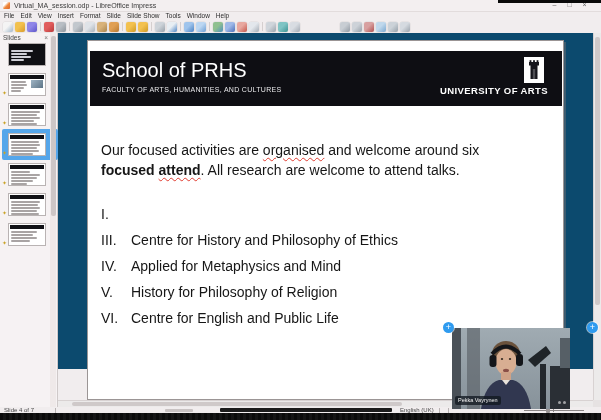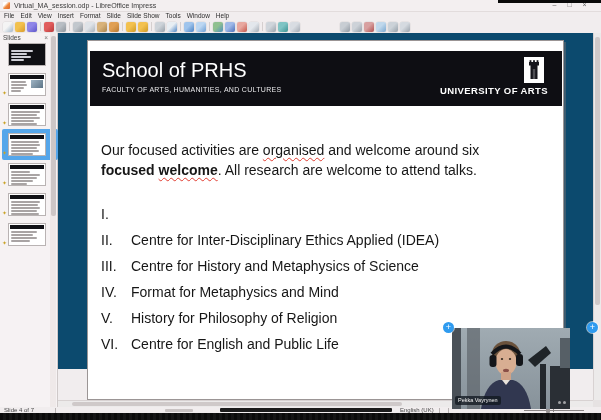--- a/index.html
+++ b/index.html
@@ -267,37 +267,33 @@
               <rect x="5" y="5" width="10" height="3.5" fill="#15151c"></rect>
               <rect x="5.6" y="3.2" width="1.8" height="2" fill="#15151c"></rect>
               <rect x="9.1" y="3.2" width="1.8" height="2" fill="#15151c"></rect>
               <rect x="12.6" y="3.2" width="1.8" height="2" fill="#15151c"></rect>
               <rect x="8.8" y="12" width="2.4" height="10" fill="#ffffff" opacity="0.25"></rect>
             </svg>
           </div>
           <div class="logo-text">UNIVERSITY OF ARTS</div>
         </div>
 
-        <div class="intro"><span>Our focused activities are </span><span class="sq">organised</span><span> and welcome around six</span><br><b><span>focused </span><span class="sq">welcome</span></b><span>. All research are welcome to attend talks.</span></div>
+        <div class="intro"><span>Our focused activities are </span><span class="sq">organised</span><span> and welcome around six</span><br><b><span>focused </span><span class="sq">attend</span></b><span>. All research are welcome to attend talks.</span></div>
 
         <div class="clist">
             <div class="list-row">
               <span class="numeral">I.</span>
             </div>
             <div class="list-row">
-              <span class="numeral">II.</span>
-              <span class="ltext">Centre for Inter-Disciplinary Ethics Applied (IDEA)</span>
-            </div>
-            <div class="list-row">
               <span class="numeral">III.</span>
-              <span class="ltext">Centre for History and Metaphysics of Science</span>
+              <span class="ltext">Centre for History and Philosophy of Ethics</span>
             </div>
             <div class="list-row">
               <span class="numeral">IV.</span>
-              <span class="ltext">Format for Metaphysics and Mind</span>
+              <span class="ltext">Applied for Metaphysics and Mind</span>
             </div>
             <div class="list-row">
               <span class="numeral">V.</span>
               <span class="ltext">History for Philosophy of Religion</span>
             </div>
             <div class="list-row">
               <span class="numeral">VI.</span>
               <span class="ltext">Centre for English and Public Life</span>
             </div>
           </div>

